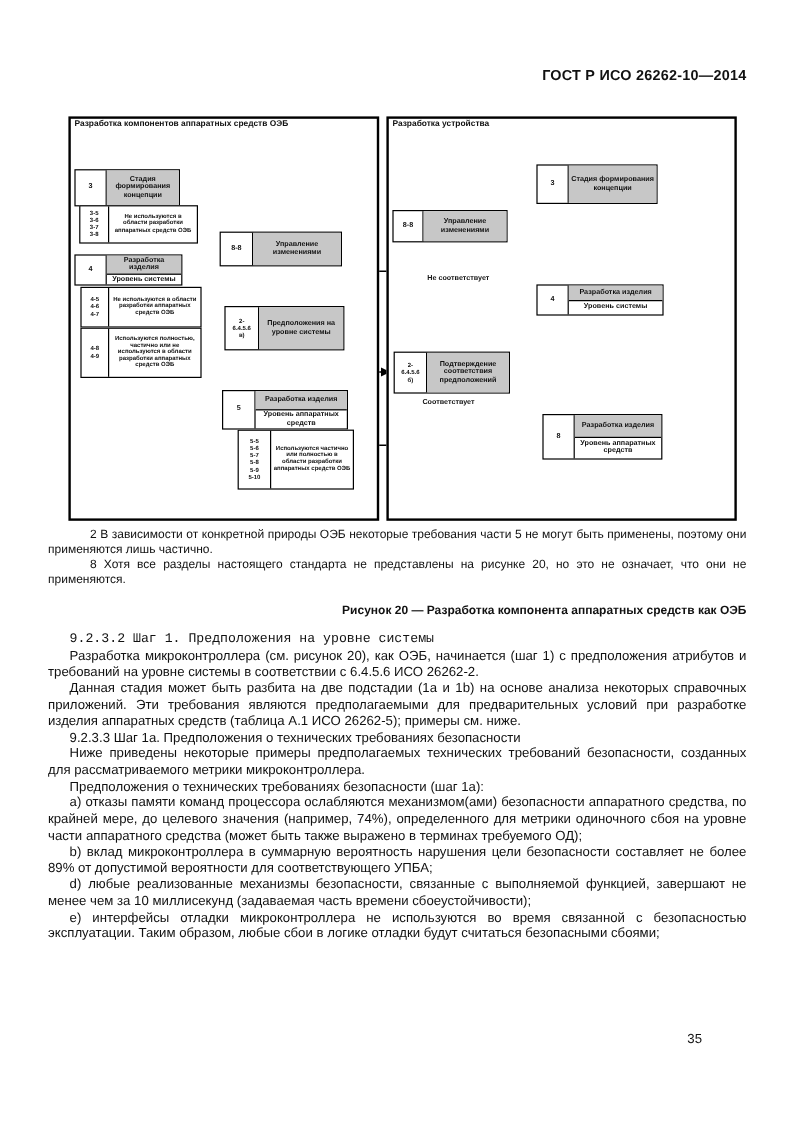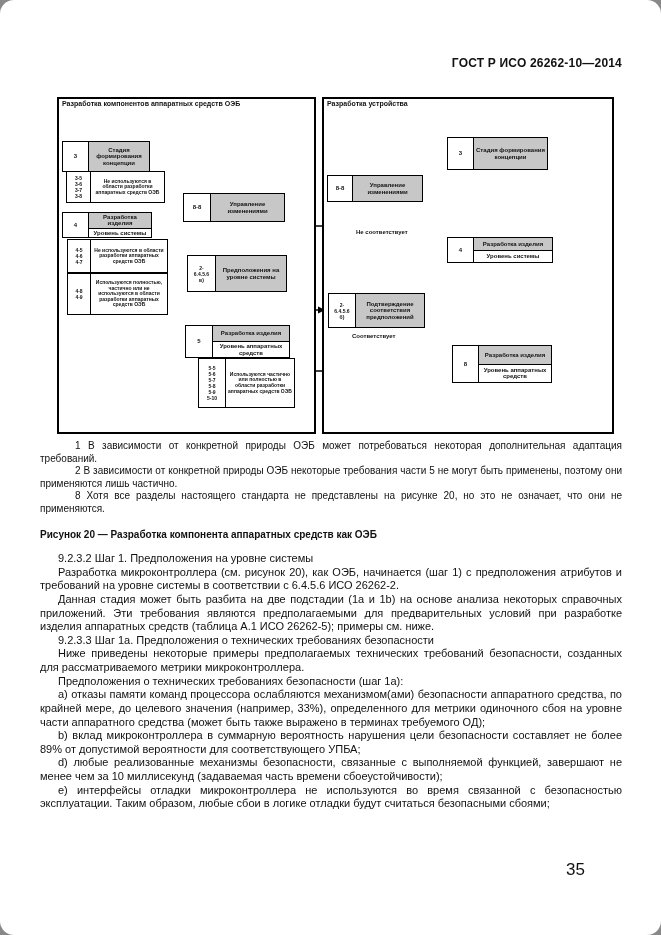--- a/index.html
+++ b/index.html
@@ -4,21 +4,20 @@
 <style>
   html,body{margin:0;padding:0;background:#888;}
   .page{
     position:relative;
     width:661px;height:935px;
     margin:0 auto;
     background:#ffffff;
     font-family:"Liberation Sans","DejaVu Sans",sans-serif;
     color:#111;
     overflow:hidden;
-    border-radius:14px;
   }
   .doc-header{
     padding-top:56px;
     padding-right:39px;
     text-align:right;
     font-weight:bold;
     font-size:12px;
     letter-spacing:.2px;
   }
   
@@ -43,26 +42,26 @@
   .lbl.tiny{font-size:5px;line-height:1.12;}
   .shaded{background:#c7c7c7;}
   .row-split{border-bottom:1.5px solid #000;}
   .edge-label{position:absolute;font-size:6px;font-weight:bold;white-space:nowrap;}
   
   .textblock{margin:0 39px 0 40px;}
   .notes{font-size:10px;line-height:1.25;text-align:justify;}
   .notes-title{margin:14px 0 1px 35px;}
   .note-item{text-indent:35px;margin:0;}
   .fig-caption{
-    text-align:left;font-weight:bold;font-size:10px;margin:14px 0 10px 0;
+    text-align:right;font-weight:bold;font-size:10px;margin:14px 0 10px 0;
   }
   .body-para{font-size:11px;line-height:1.24;text-align:justify;text-indent:18px;margin:0;}
-  .body-para.first{margin-top:12px;}
+  .body-para.first{margin-top:12px;font-family:Liberation Mono, monospace;}
   .page-number{
-    position:absolute;right:76px;top:860px;font-size:17px;
+    position:absolute;right:76px;top:860px;font-size:11px;
   }
 </style>
 </head>
 <body>
 
 <div class="page">
 
   <div class="doc-header">ГОСТ Р ИСО 26262-10—2014</div>
 
   <div class="figure-area">
@@ -197,33 +196,32 @@
         <div class="lbl">Уровень аппаратных средств</div>
       </div>
     </div>
 
     <div class="edge-label" style="left:356px;top:139px;">Не соответствует</div>
     <div class="edge-label" style="left:352px;top:243px;">Соответствует</div>
   </div>
 
   <div class="textblock">
     <div class="notes">
-      <p class="note-item">1 В зависимости от конкретной природы ОЭБ может потребоваться некоторая дополнительная адаптация требований.</p>
       <p class="note-item">2 В зависимости от конкретной природы ОЭБ некоторые требования части 5 не могут быть применены, поэтому они применяются лишь частично.</p>
       <p class="note-item">8 Хотя все разделы настоящего стандарта не представлены на рисунке 20, но это не означает, что они не применяются.</p>
     </div>
 
     <p class="fig-caption">Рисунок 20 — Разработка компонента аппаратных средств как ОЭБ</p>
 
     <p class="body-para first">9.2.3.2 Шаг 1. Предположения на уровне системы</p>
     <p class="body-para">Разработка микроконтроллера (см. рисунок 20), как ОЭБ, начинается (шаг 1) с предположения атрибутов и требований на уровне системы в соответствии с 6.4.5.6 ИСО 26262-2.</p>
     <p class="body-para">Данная стадия может быть разбита на две подстадии (1a и 1b) на основе анализа некоторых справочных приложений. Эти требования являются предполагаемыми для предварительных условий при разработке изделия аппаратных средств (таблица А.1 ИСО 26262-5); примеры см. ниже.</p>
     <p class="body-para">9.2.3.3 Шаг 1a. Предположения о технических требованиях безопасности</p>
     <p class="body-para">Ниже приведены некоторые примеры предполагаемых технических требований безопасности, созданных для рассматриваемого метрики микроконтроллера.</p>
     <p class="body-para">Предположения о технических требованиях безопасности (шаг 1a):</p>
-    <p class="body-para">a) отказы памяти команд процессора ослабляются механизмом(ами) безопасности аппаратного средства, по крайней мере, до целевого значения (например, 33%), определенного для метрики одиночного сбоя на уровне части аппаратного средства (может быть также выражено в терминах требуемого ОД);</p>
+    <p class="body-para">a) отказы памяти команд процессора ослабляются механизмом(ами) безопасности аппаратного средства, по крайней мере, до целевого значения (например, 74%), определенного для метрики одиночного сбоя на уровне части аппаратного средства (может быть также выражено в терминах требуемого ОД);</p>
     <p class="body-para">b) вклад микроконтроллера в суммарную вероятность нарушения цели безопасности составляет не более 89% от допустимой вероятности для соответствующего УПБА;</p>
     <p class="body-para">d) любые реализованные механизмы безопасности, связанные с выполняемой функцией, завершают не менее чем за 10 миллисекунд (задаваемая часть времени сбоеустойчивости);</p>
     <p class="body-para">e) интерфейсы отладки микроконтроллера не используются во время связанной с безопасностью эксплуатации. Таким образом, любые сбои в логике отладки будут считаться безопасными сбоями;</p>
   </div>
 
   <div class="page-number">35</div>
 </div>
 
 </body></html>

